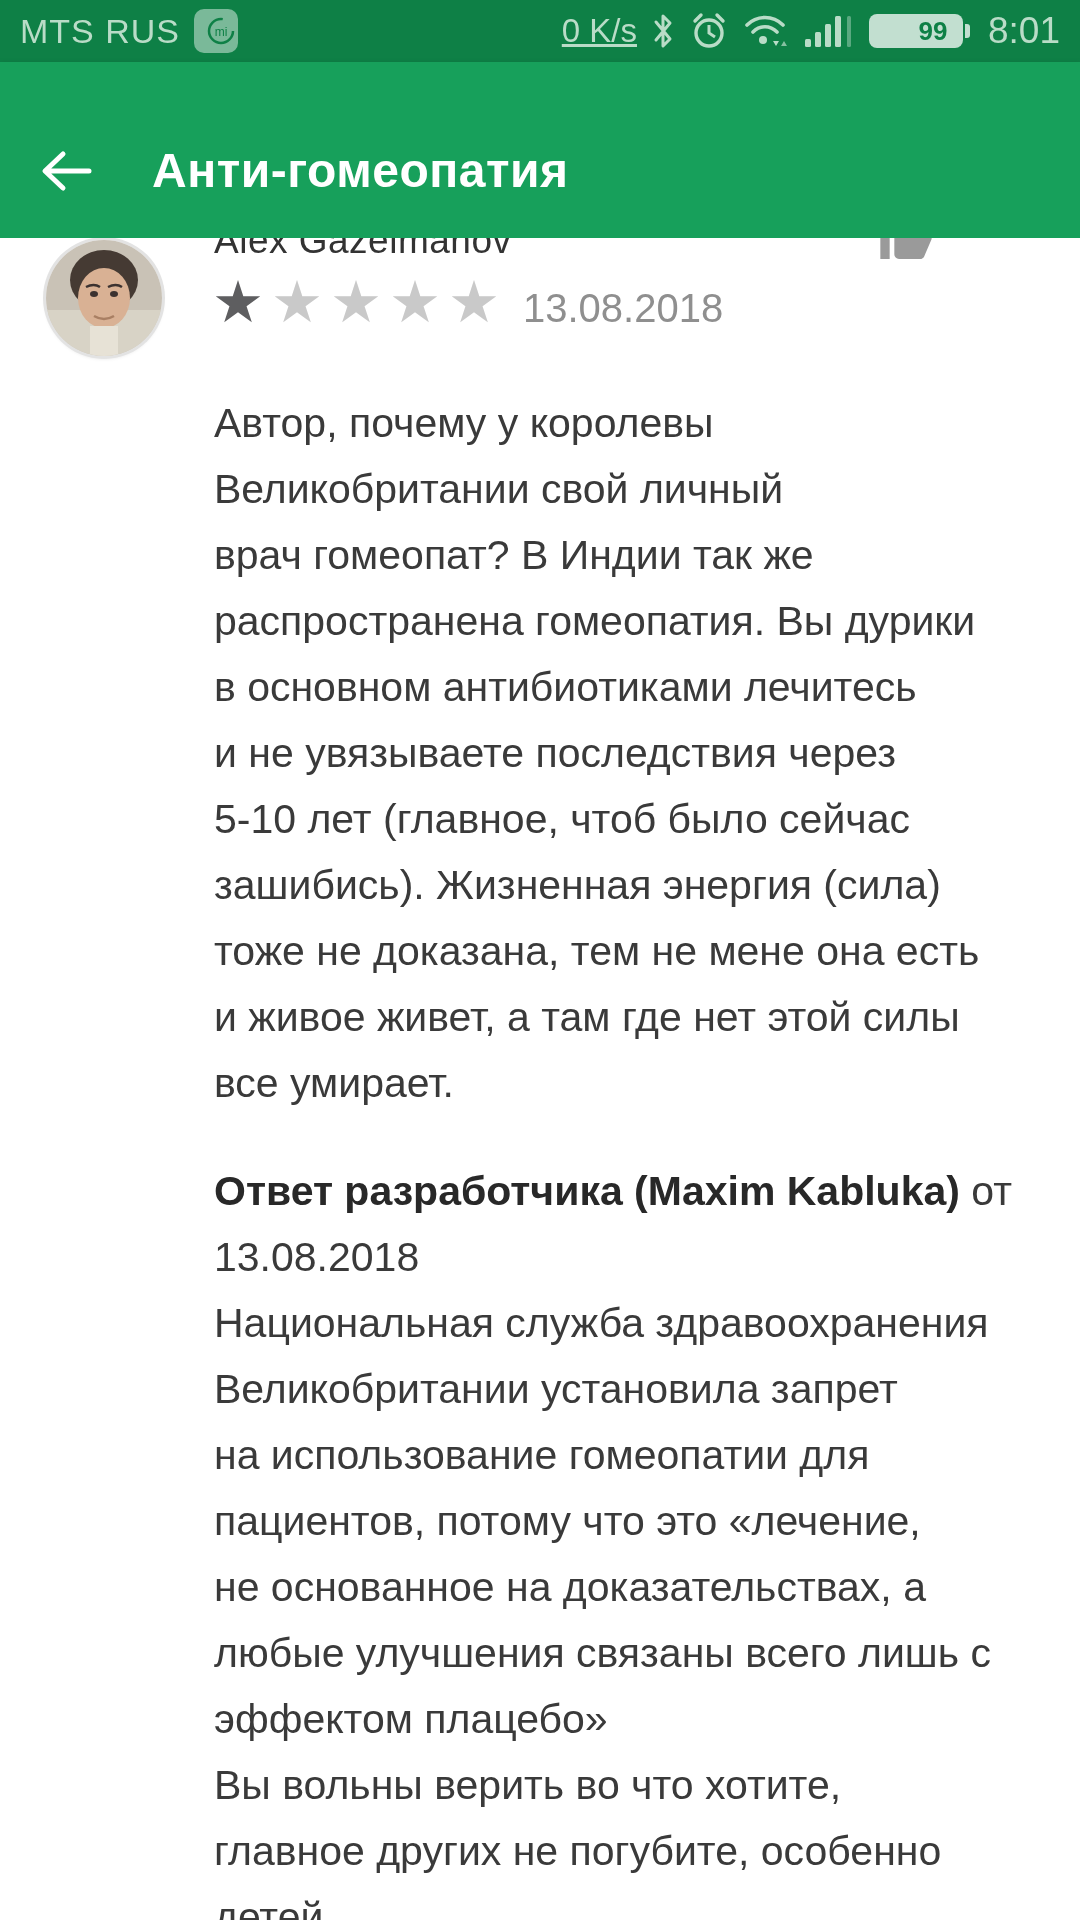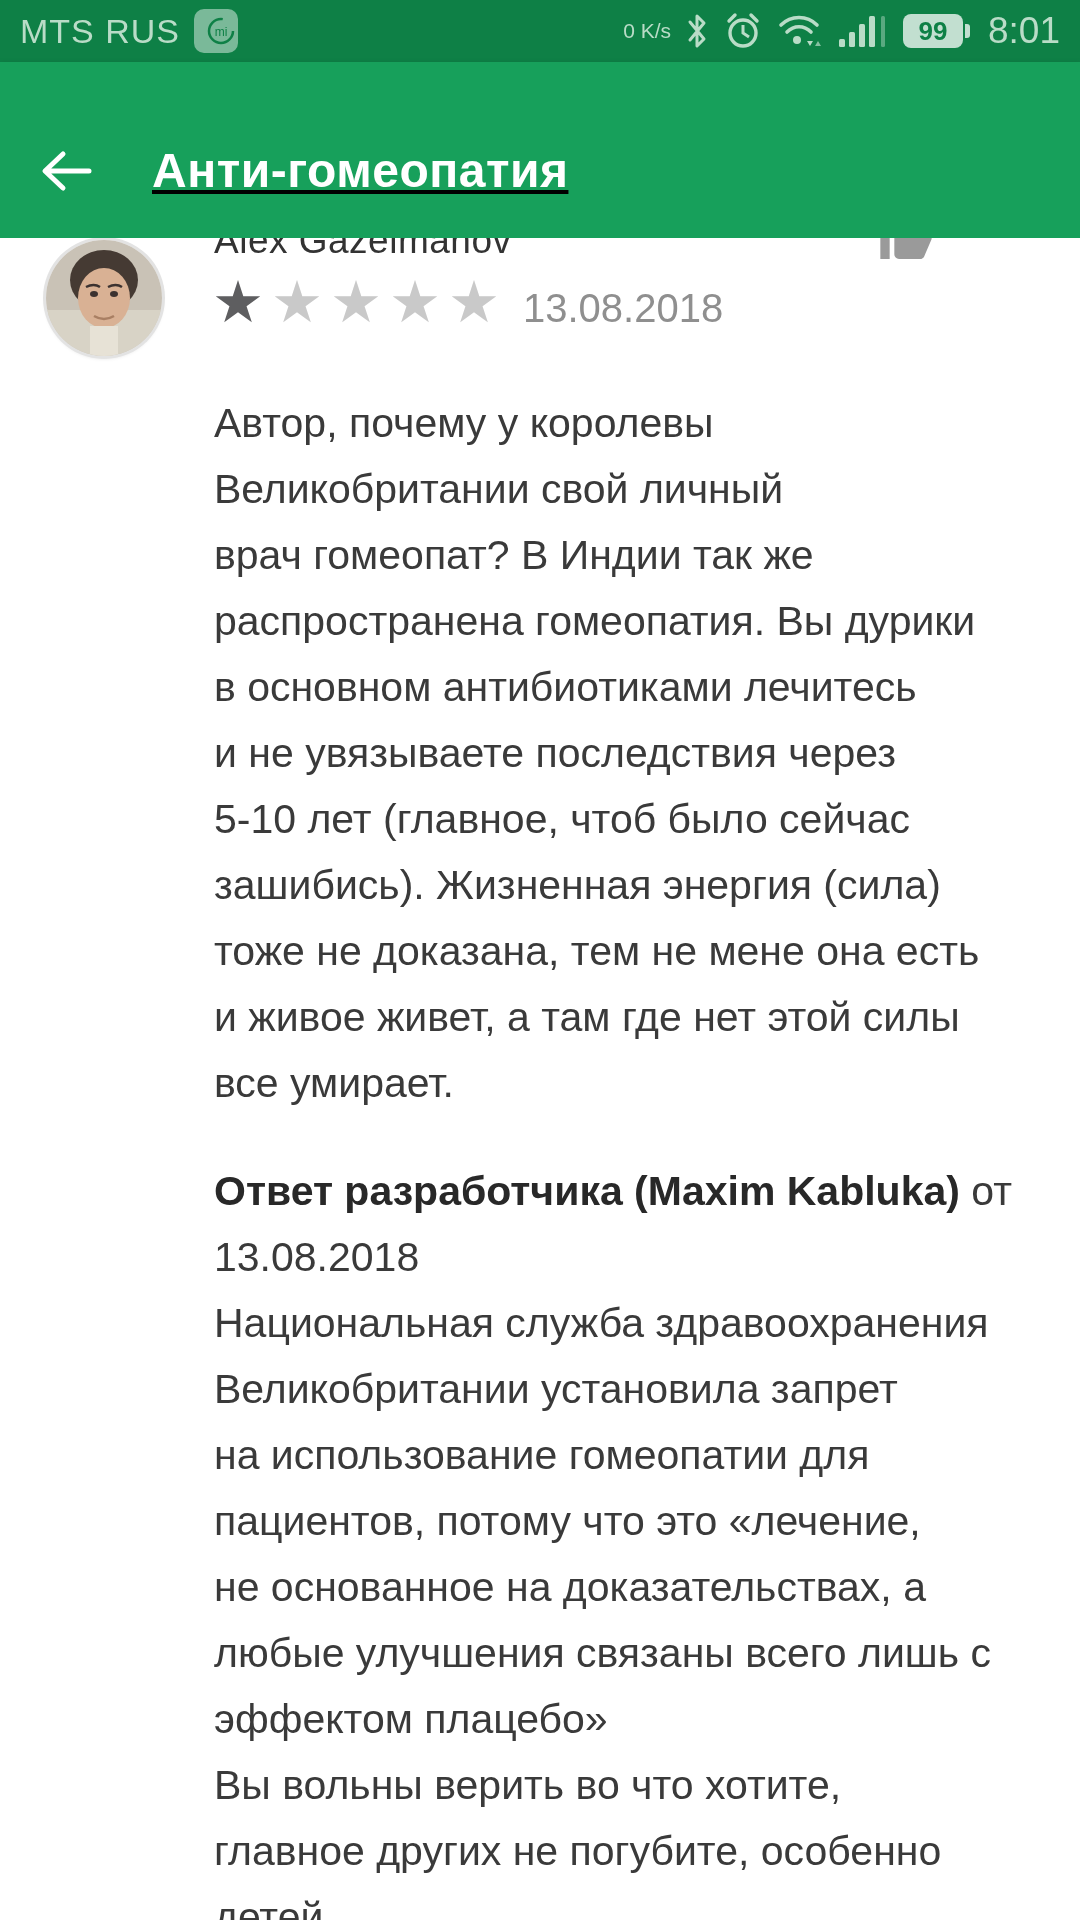--- a/index.html
+++ b/index.html
@@ -13,34 +13,34 @@
     position:absolute;top:0;left:0;right:0;height:62px;background:#0e8046;
     display:flex;align-items:center;justify-content:space-between;
     padding:0 20px;box-sizing:border-box;color:#b9dcc7;
   }
   .sb-left,.sb-right{display:flex;align-items:center;gap:14px;}
   .sb-carrier{font-size:34px;letter-spacing:1px;}
   .mi-badge{
     width:44px;height:44px;border-radius:10px;background:rgba(255,255,255,.45);
     display:flex;align-items:center;justify-content:flex-end;
   }
-  .sb-speed{font-size:21px;}
+  .sb-speed{font-size:33px;text-decoration:underline;}
   .sb-time{font-size:37px;margin-left:4px;}
   .sb-icon{display:block;}
   .battery{position:relative;display:flex;align-items:center;}
   .battery-body{
     width:60px;height:34px;border-radius:8px;background:rgba(255,255,255,.75);
     display:flex;align-items:center;justify-content:center;
-    color:#0e8046;font-size:26px;font-weight:bold;
+    color:#0e8046;font-size:26px;font-weight:bold;padding-left:34px;
   }
   .battery-tip{width:5px;height:14px;background:rgba(255,255,255,.75);border-radius:0 3px 3px 0;margin-left:2px;}
   
   .app-bar{
     position:absolute;top:62px;left:0;right:0;height:217px;background:#17a05b;
-    display:flex;align-items:center;box-shadow:0 2px 6px rgba(0,0,0,.18);text-decoration:underline;
+    display:flex;align-items:center;box-shadow:0 2px 6px rgba(0,0,0,.18);
   }
   .back-button{width:100px;height:100px;display:flex;align-items:center;justify-content:center;margin-left:16px;background:none;border:none;}
   .app-title{color:#fff;font-size:48px;font-weight:600;margin-left:36px;letter-spacing:.5px;}
   
   .content{
     position:absolute;top:238px;left:0;right:0;bottom:0;background:#fff;overflow:hidden;
   }
   .avatar{
     position:absolute;left:46px;top:2px;width:116px;height:116px;border-radius:50%;
     overflow:hidden;box-shadow:0 0 0 3px #e3e3e3, 0 2px 4px rgba(0,0,0,.15);

